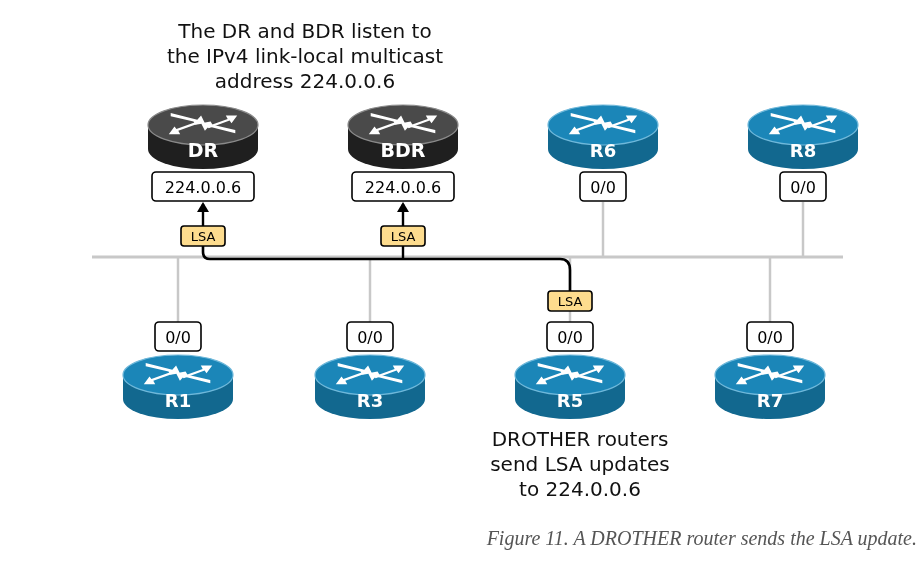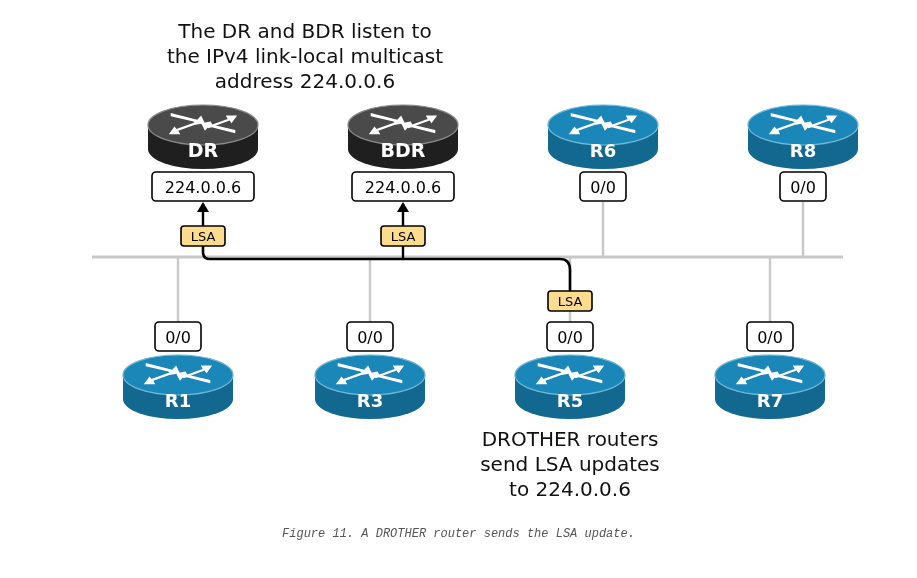--- a/index.html
+++ b/index.html
@@ -1,19 +1,19 @@
 <!DOCTYPE html>
 <html><head>
 <meta charset="utf-8">
 <style>
   html, body { margin:0; padding:0; background:#ffffff; }
   body { width:917px; height:578px; position:relative; overflow:hidden; font-family:"DejaVu Sans", sans-serif; }
   #diagram { position:absolute; left:0; top:0; }
   .note { position:absolute; text-align:center; color:#111; font-family:"DejaVu Sans", sans-serif; font-size:20px; line-height:25px; white-space:pre-line; }
-  .caption { position:absolute; left:0; width:917px; top:527px; text-align:center; font-family:Liberation Mono, monospace; font-style:italic; font-size:12px; color:#555; }
+  .caption { position:absolute; left:0; width:917px; top:527px; text-align:right; font-family:Liberation Serif, serif; font-style:italic; font-size:20px; color:#555; }
   .lbl { font-family:"DejaVu Sans", sans-serif; }
 </style>
 </head>
 <body>
 
 <svg id="diagram" width="917" height="578" viewBox="0 0 917 578">
   <defs>
     <g id="arrows">
 
       <path d="M-34,-12 L-12,-6 L-16,-3 L-2,2 L-6,5 L-20,0 L-24,3 Z" fill="#fff"></path>
@@ -177,16 +177,16 @@
       <g>
         <rect x="548" y="291" width="44" height="20" rx="3" ry="3" fill="#fddc8e" stroke="#000" stroke-width="1.6"></rect>
         <text x="570" y="306" text-anchor="middle" font-family="DejaVu Sans, sans-serif" font-size="13" fill="#000" class="lbl">LSA</text>
       </g>
     </g>
 </svg>
 
 <div class="note" style="left:140px; top:19px; width:330px;">The DR and BDR listen to
 the IPv4 link-local multicast
 address 224.0.0.6</div>
-<div class="note" style="left:450px; top:427px; width:240px;">DROTHER routers
+<div class="note" style="left:460px; top:427px; width:240px;">DROTHER routers
 send LSA updates
 to 224.0.0.6</div>
 <div class="caption">Figure 11. A DROTHER router sends the LSA update.</div>
 
 </body></html>

